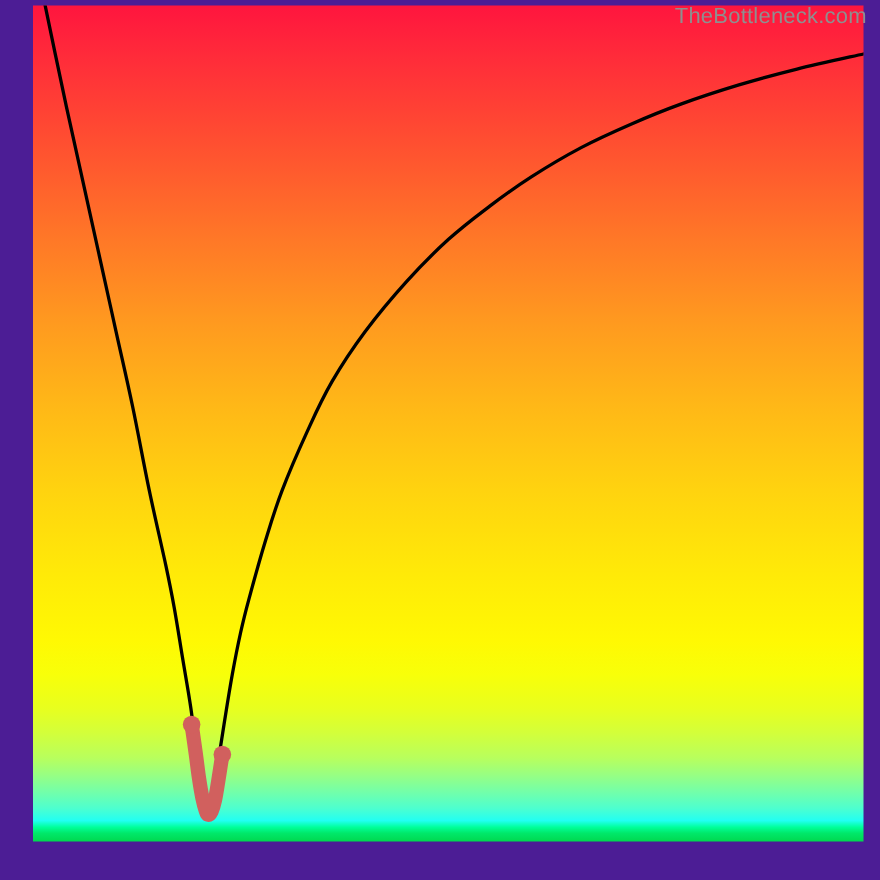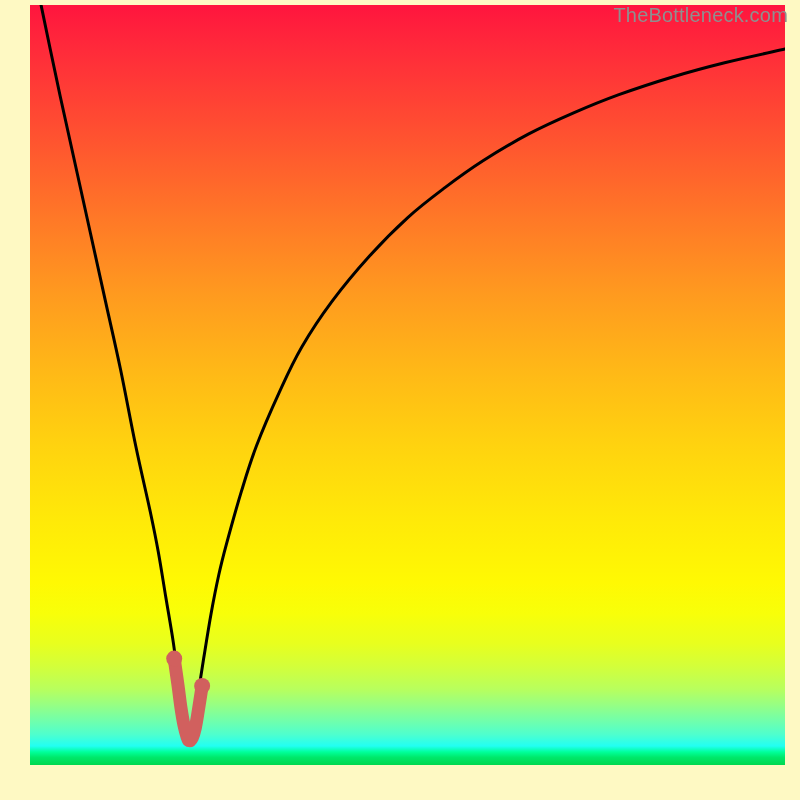--- a/index.html
+++ b/index.html
@@ -8,21 +8,21 @@
     width: 800px;
     height: 800px;
     background: #000;
     overflow: hidden;
     font-family: Arial, Helvetica, sans-serif;
   }
   .frame {
     position: absolute;
     left: 0; top: 0;
     width: 800px; height: 800px;
-    background: #fef9c3;
+    background: #4c1d95;
   }
   .plot {
     position: absolute;
     left: 30px;
     top: 5px;
     width: 755px;
     height: 760px;
   }
   .gradient {
     position: absolute;

